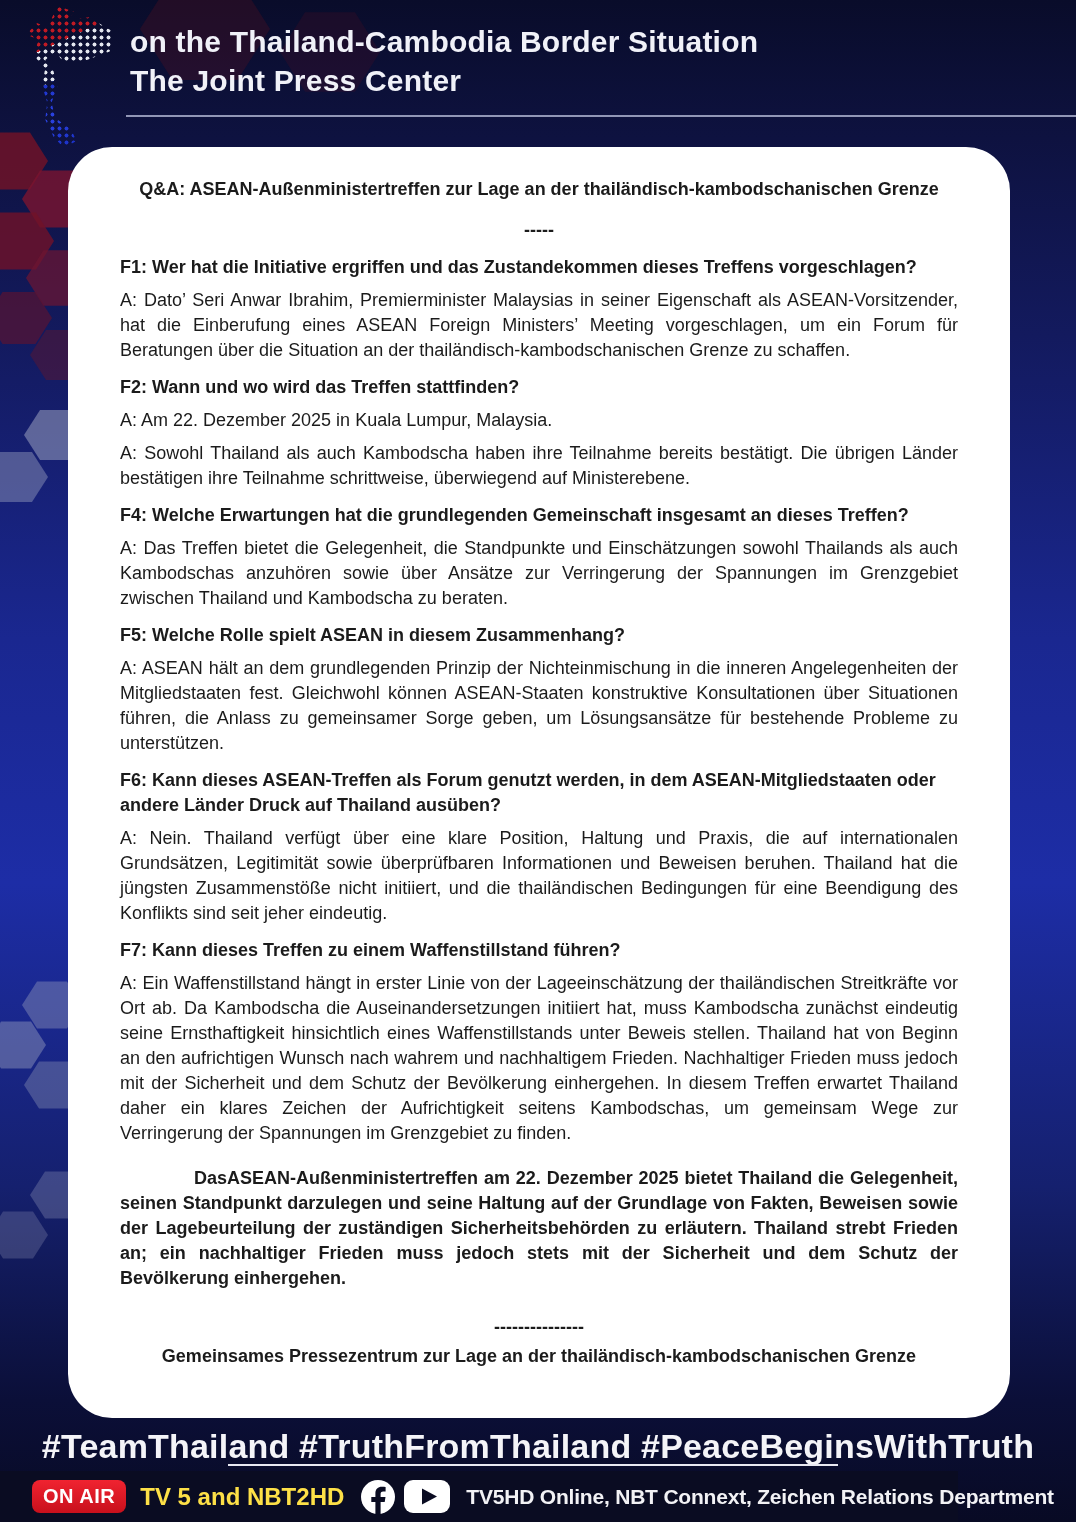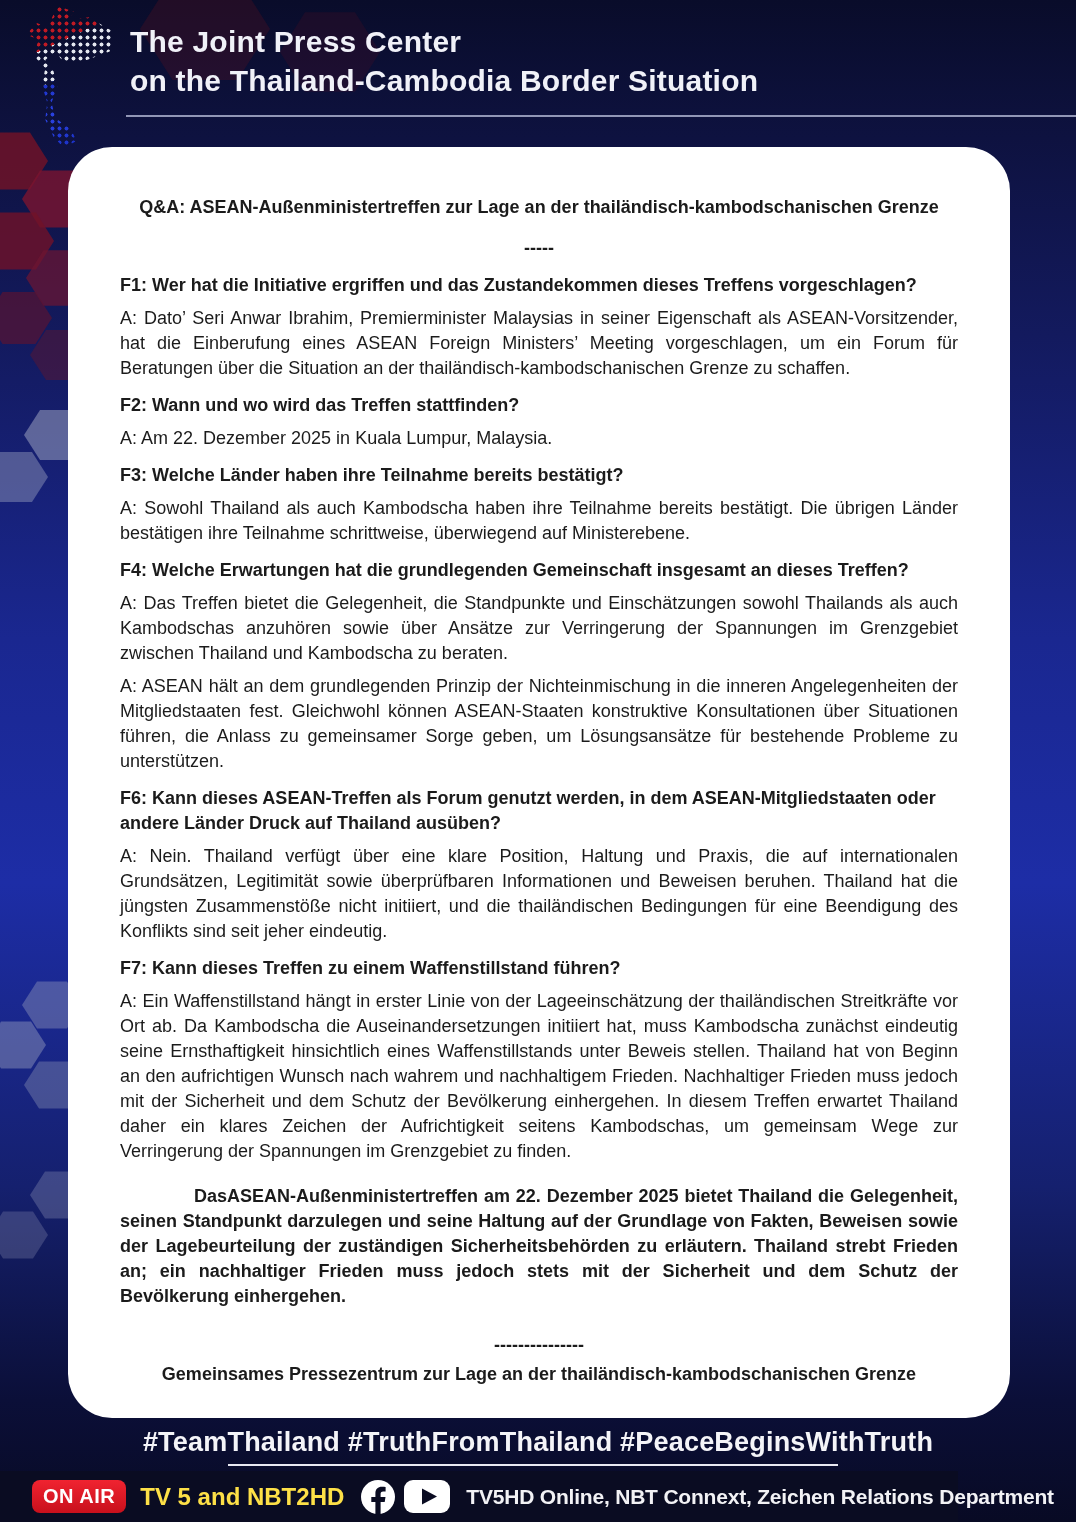--- a/index.html
+++ b/index.html
@@ -23,34 +23,34 @@
   }
   .site-title{
     position:absolute;left:130px;top:22px;color:#f0f1f8;font-weight:bold;
     font-size:30px;line-height:39px;letter-spacing:.2px;white-space:nowrap;
   }
   .header-rule{position:absolute;left:126px;right:0;top:115px;height:2px;background:#a9aecb;opacity:.85;}
   
   .card{
     position:absolute;left:68px;top:147px;width:942px;height:1271px;
     background:#ffffff;border-radius:44px;box-sizing:border-box;
-    padding:44px 52px 0 52px;overflow:hidden;color:#1b1b1b;
+    padding:26px 52px 0 52px;overflow:hidden;color:#1b1b1b;
     font-size:18px;line-height:25px;
   }
   .doc-title{text-align:center;font-weight:bold;margin:4px 0 0;}
   .sep-top{text-align:center;font-weight:bold;margin:16px 0 2px;}
   .q{font-weight:bold;margin:12px 0 0;}
   .a{text-align:justify;margin:8px 0 0;}
   .closing{font-weight:bold;text-align:justify;text-indent:74px;margin:20px 0 0;}
   .sep-bottom{text-align:center;font-weight:bold;margin:24px 0 0;}
   .org-line{text-align:center;font-weight:bold;margin:4px 0 0;}
   
   .hashtags{
     position:absolute;top:1427px;left:0;width:100%;text-align:center;
-    color:#f4f4f8;font-weight:bold;font-size:27px;letter-spacing:.2px;
+    color:#f4f4f8;font-weight:bold;font-size:34px;letter-spacing:.2px;
   }
   .hash-rule{position:absolute;top:1464px;left:228px;width:610px;height:2px;background:#e9e9f2;}
   
   .bottom-bar{
     position:absolute;left:0;top:1471px;width:958px;height:51px;
     background:#0a0c22;display:flex;align-items:center;
     padding-left:32px;box-sizing:border-box;gap:14px;white-space:nowrap;
   }
   .on-air{
     background:linear-gradient(180deg,#f02330,#c8101c);color:#fff;font-weight:bold;
@@ -76,41 +76,41 @@
 <div class="hex" style="left:22px;top:978px;width:60px;height:54px;background:#9aa0bf;opacity:.40;"></div>
 <div class="hex" style="left:-14px;top:1018px;width:60px;height:54px;background:#9aa0bf;opacity:.45;"></div>
 <div class="hex" style="left:24px;top:1058px;width:60px;height:54px;background:#8d93b4;opacity:.40;"></div>
 <div class="hex" style="left:30px;top:1168px;width:60px;height:54px;background:#8d93b4;opacity:.35;"></div>
 <div class="hex" style="left:-12px;top:1208px;width:60px;height:54px;background:#8d93b4;opacity:.30;"></div>
 
 <div class="logo">
   <div class="logo-map"></div>
 </div>
 <div class="site-title">
+  <div>on the Thailand-Cambodia Border Situation</div>
   <div>The Joint Press Center</div>
-  <div>on the Thailand-Cambodia Border Situation</div>
 </div>
 <div class="header-rule"></div>
 
 <div class="card">
   <div class="doc-title">Q&amp;A: ASEAN-Außenministertreffen zur Lage an der thailändisch-kambodschanischen Grenze</div>
   <div class="sep-top">-----</div>
 
   <div class="q">F1: Wer hat die Initiative ergriffen und das Zustandekommen dieses Treffens vorgeschlagen?</div>
   <div class="a">A: Dato’ Seri Anwar Ibrahim, Premierminister Malaysias in seiner Eigenschaft als ASEAN-Vorsitzender, hat die Einberufung eines ASEAN Foreign Ministers’ Meeting vorgeschlagen, um ein Forum für Beratungen über die Situation an der thailändisch-kambodschanischen Grenze zu schaffen.</div>
 
   <div class="q">F2: Wann und wo wird das Treffen stattfinden?</div>
   <div class="a">A: Am 22. Dezember 2025 in Kuala Lumpur, Malaysia.</div>
 
-  <div class="q">F3: Welche Länder haben ihre Teilnahme bereits bestätigt?</div>
   <div class="a">A: Sowohl Thailand als auch Kambodscha haben ihre Teilnahme bereits bestätigt. Die übrigen Länder bestätigen ihre Teilnahme schrittweise, überwiegend auf Ministerebene.</div>
 
   <div class="q">F4: Welche Erwartungen hat die grundlegenden Gemeinschaft insgesamt an dieses Treffen?</div>
   <div class="a">A: Das Treffen bietet die Gelegenheit, die Standpunkte und Einschätzungen sowohl Thailands als auch Kambodschas anzuhören sowie über Ansätze zur Verringerung der Spannungen im Grenzgebiet zwischen Thailand und Kambodscha zu beraten.</div>
 
+  <div class="q">F5: Welche Rolle spielt ASEAN in diesem Zusammenhang?</div>
   <div class="a">A: ASEAN hält an dem grundlegenden Prinzip der Nichteinmischung in die inneren Angelegenheiten der Mitgliedstaaten fest. Gleichwohl können ASEAN-Staaten konstruktive Konsultationen über Situationen führen, die Anlass zu gemeinsamer Sorge geben, um Lösungsansätze für bestehende Probleme zu unterstützen.</div>
 
   <div class="q">F6: Kann dieses ASEAN-Treffen als Forum genutzt werden, in dem ASEAN-Mitgliedstaaten oder andere Länder Druck auf Thailand ausüben?</div>
   <div class="a">A: Nein. Thailand verfügt über eine klare Position, Haltung und Praxis, die auf internationalen Grundsätzen, Legitimität sowie überprüfbaren Informationen und Beweisen beruhen. Thailand hat die jüngsten Zusammenstöße nicht initiiert, und die thailändischen Bedingungen für eine Beendigung des Konflikts sind seit jeher eindeutig.</div>
 
   <div class="q">F7: Kann dieses Treffen zu einem Waffenstillstand führen?</div>
   <div class="a">A: Ein Waffenstillstand hängt in erster Linie von der Lageeinschätzung der thailändischen Streitkräfte vor Ort ab. Da Kambodscha die Auseinandersetzungen initiiert hat, muss Kambodscha zunächst eindeutig seine Ernsthaftigkeit hinsichtlich eines Waffenstillstands unter Beweis stellen. Thailand hat von Beginn an den aufrichtigen Wunsch nach wahrem und nachhaltigem Frieden. Nachhaltiger Frieden muss jedoch mit der Sicherheit und dem Schutz der Bevölkerung einhergehen. In diesem Treffen erwartet Thailand daher ein klares Zeichen der Aufrichtigkeit seitens Kambodschas, um gemeinsam Wege zur Verringerung der Spannungen im Grenzgebiet zu finden.</div>
 
   <div class="closing">DasASEAN-Außenministertreffen am 22. Dezember 2025 bietet Thailand die Gelegenheit, seinen Standpunkt darzulegen und seine Haltung auf der Grundlage von Fakten, Beweisen sowie der Lagebeurteilung der zuständigen Sicherheitsbehörden zu erläutern. Thailand strebt Frieden an; ein nachhaltiger Frieden muss jedoch stets mit der Sicherheit und dem Schutz der Bevölkerung einhergehen.</div>
   <div class="sep-bottom">---------------</div>

